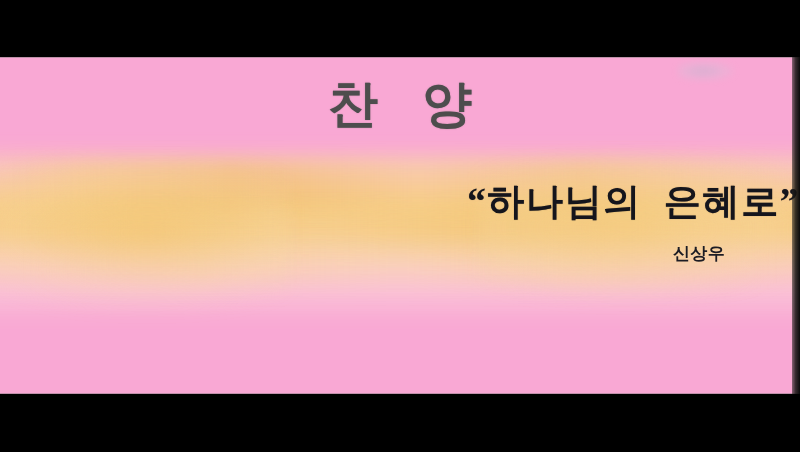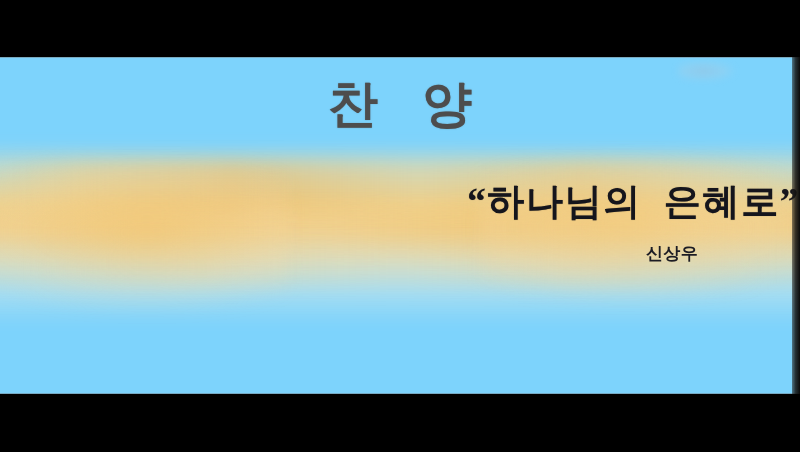--- a/index.html
+++ b/index.html
@@ -18,21 +18,21 @@
     font-family: "Liberation Sans", "DejaVu Sans", sans-serif;
   }
 
   
   .picture {
     position: absolute;
     left: 0;
     top: 57px;
     width: 800px;
     height: 337px;
-    background: #7dd3fc;
+    background: #f9a8d4;
     overflow: hidden;
   }
 
   
   .wash {
     position: absolute;
     left: 0;
     top: 0;
     width: 100%;
     height: 100%;
@@ -184,21 +184,21 @@
     color: #15151c;
     white-space: pre;
     text-shadow: 0 0 0.8px rgba(21,21,28,0.50);
   }
 
   .credit {
     position: absolute;
     left: 0;
     top: 188px;
     width: 100%;
-    padding-right: 102px;
+    padding-right: 75px;
     box-sizing: border-box;
     text-align: right;
     font-family: "Liberation Serif", "DejaVu Serif", serif;
     font-size: 17px;
     line-height: 1;
     font-weight: 700;
     letter-spacing: 0.02em;
     color: #1c1c24;
   }
 

